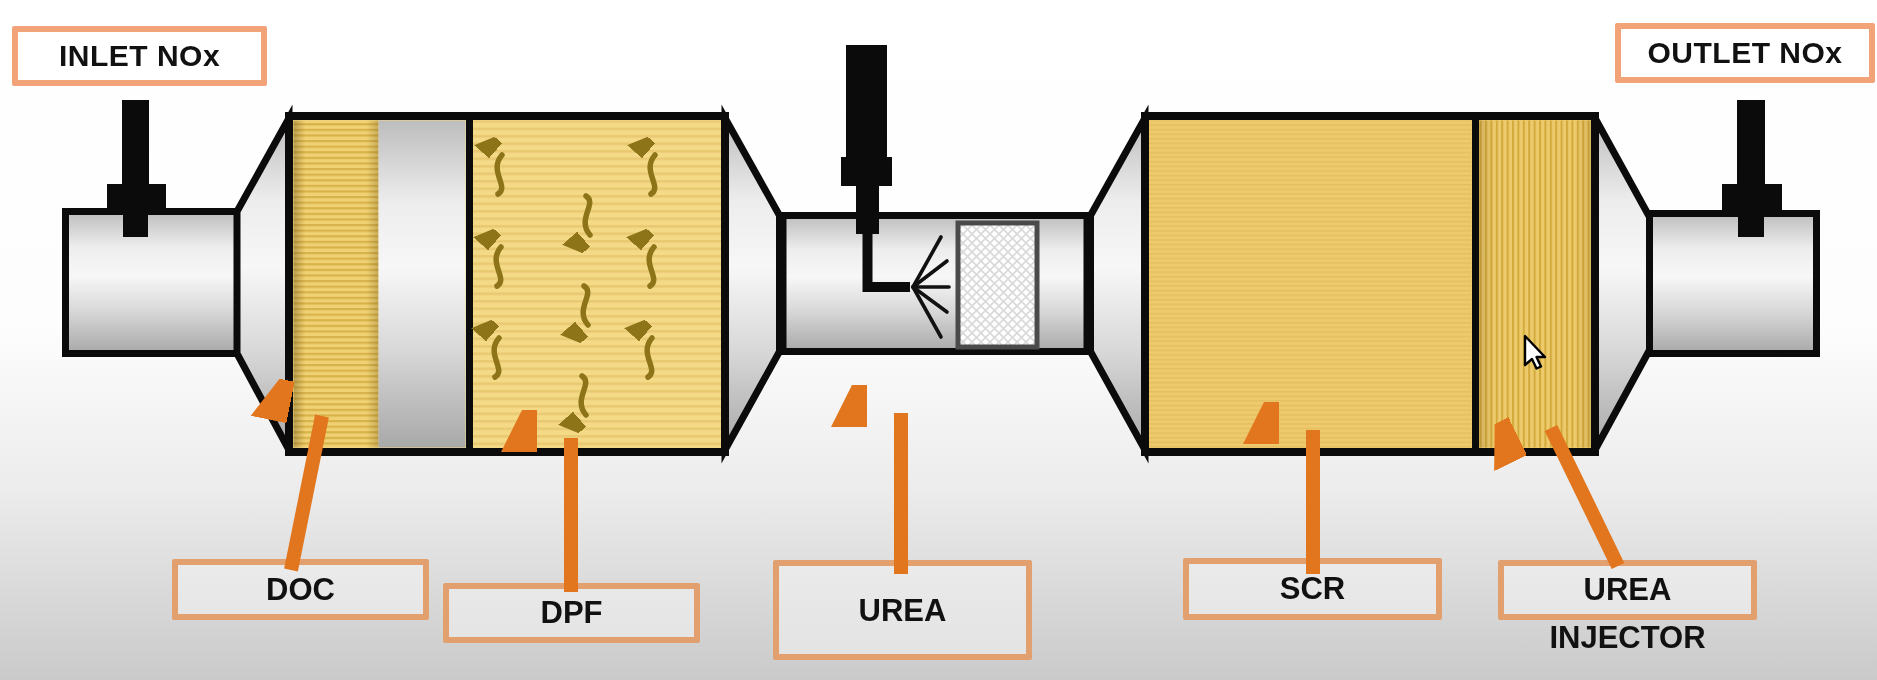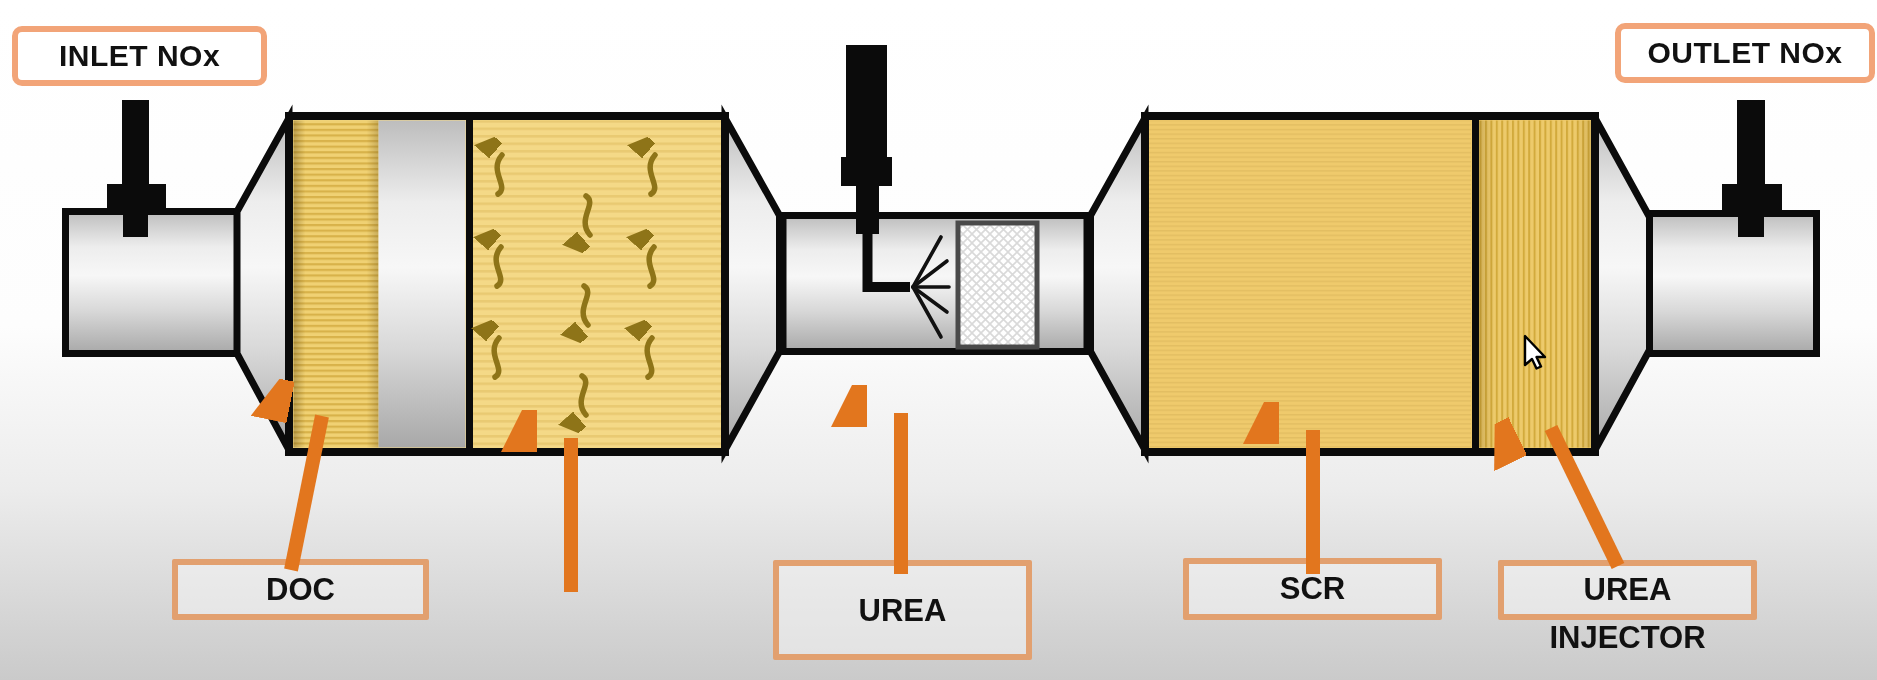--- a/index.html
+++ b/index.html
@@ -14,21 +14,21 @@
     position:absolute;
     box-sizing:border-box;
     display:flex;align-items:center;justify-content:center;flex-direction:column;
     font-weight:bold;color:#111;
     text-align:center;
   }
   .nox-box{
     border:6px solid #F2A478;
     background:#ffffff;
     font-size:30px;letter-spacing:0.5px;
-    border-radius:10px;
+    border-radius:2px;
   }
   .tag-box{
     border:6px solid #E2A06F;
     background:rgba(244,244,244,0.55);
     font-size:31px;
     border-radius:2px;
   }
   .overflow-line{
     position:absolute;
     font-weight:bold;color:#111;font-size:31px;
@@ -46,20 +46,23 @@
   </div>
 
   <div class="lbl nox-box" style="left:1615px;top:23px;width:260px;height:60px;">
     <span>OUTLET NOx</span>
   </div>
 
   <div class="lbl tag-box" style="left:172px;top:559px;width:257px;height:61px;">
     <span>DOC</span>
   </div>
 
+  <div class="lbl tag-box" style="left:443px;top:583px;width:257px;height:60px;">
+    <span>DPF</span>
+  </div>
 
   <div class="lbl tag-box" style="left:773px;top:560px;width:259px;height:100px;line-height:39px;text-align:center;">
     <span>UREA</span>
   </div>
 
   <div class="lbl tag-box" style="left:1183px;top:558px;width:259px;height:62px;">
     <span>SCR</span>
   </div>
 
   <div class="lbl tag-box" style="left:1498px;top:560px;width:259px;height:60px;">

